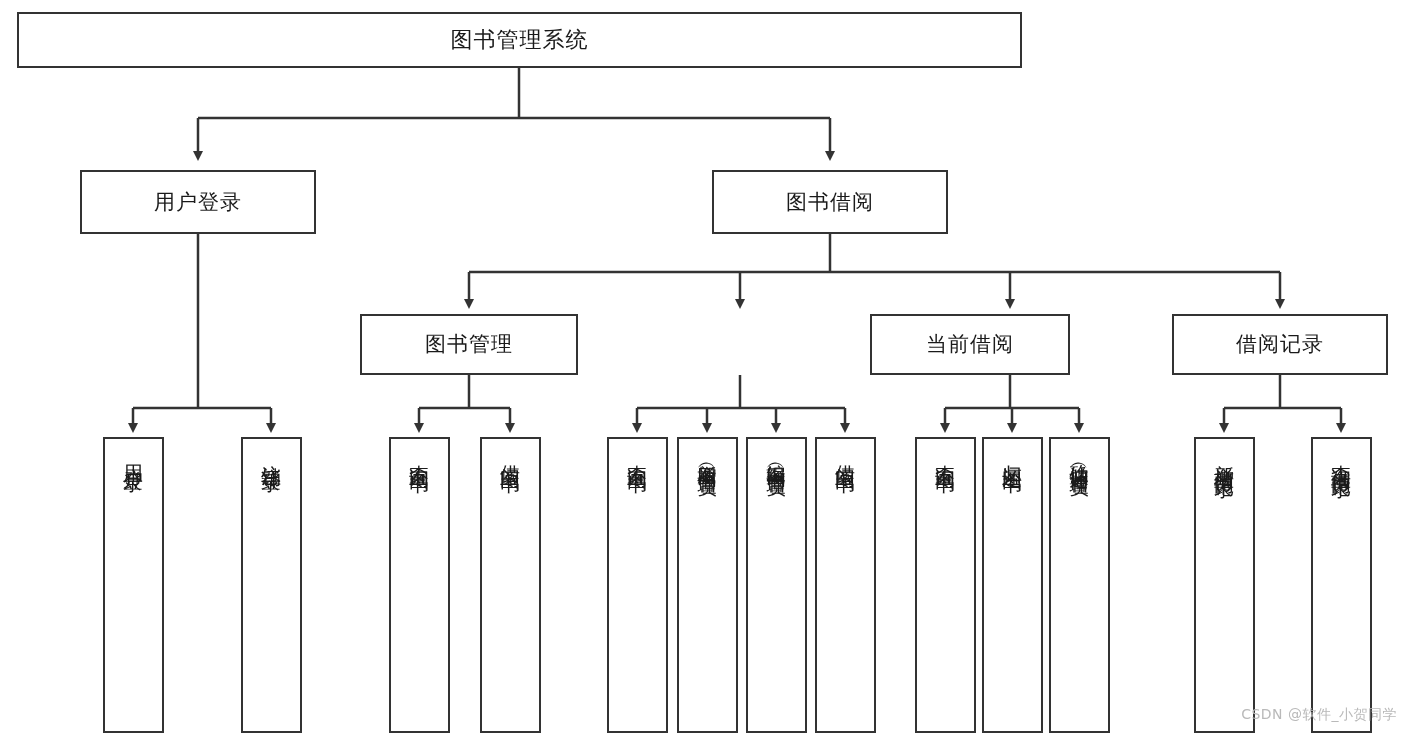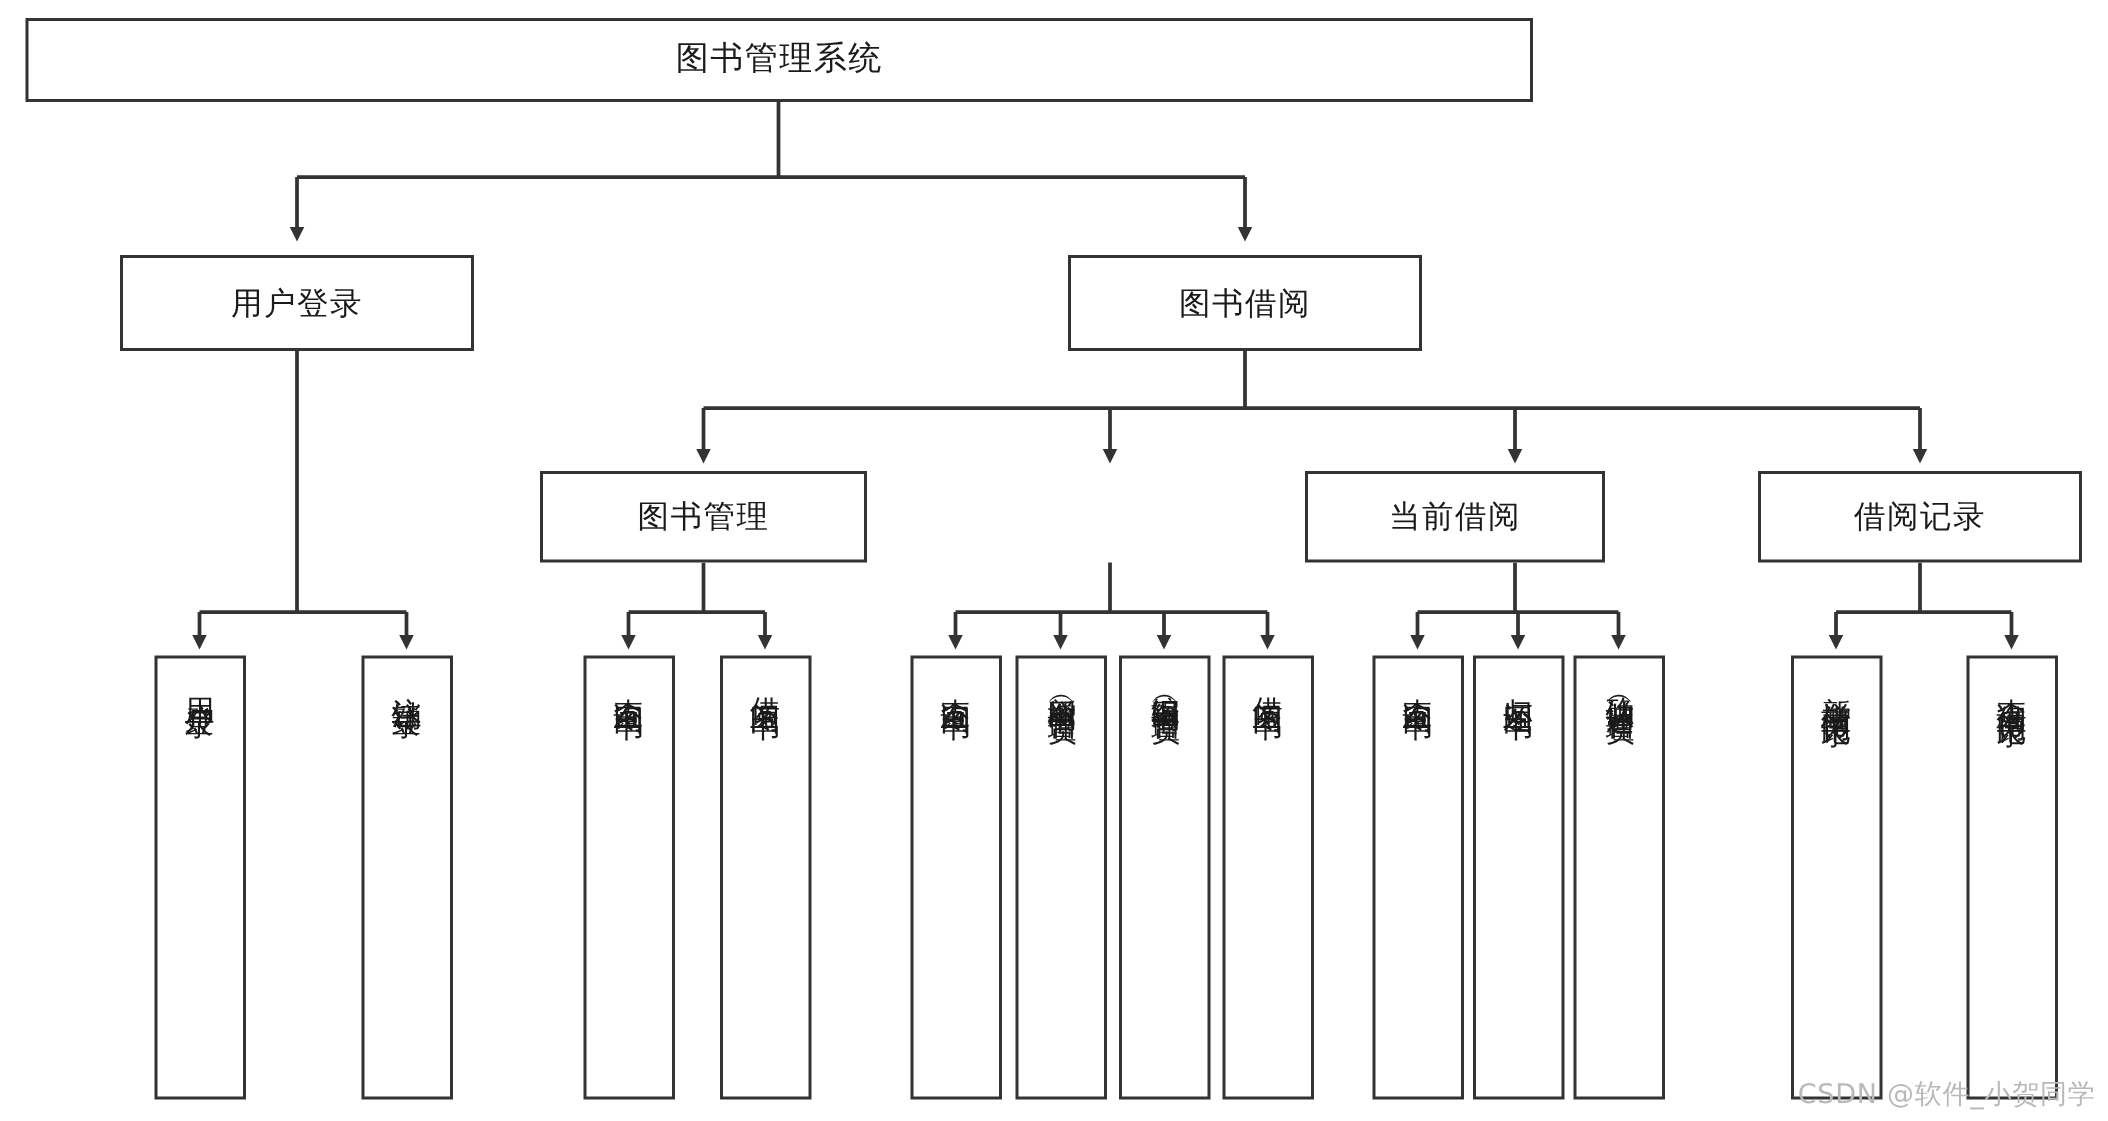--- a/index.html
+++ b/index.html
@@ -42,22 +42,22 @@
     font-size:20px;
     letter-spacing:3px;
     white-space:nowrap;
     line-height:1;
   }
   .node.leaf.tall .lbl{font-size:19px;letter-spacing:2px;}
 
   .watermark{
     position:absolute;
     right:8px;
-    bottom:6px;
-    font-size:18px;
+    bottom:23px;
+    font-size:14px;
     color:#b9b9b9;
     letter-spacing:.5px;
     white-space:nowrap;
     margin-left:44px;
   }
 </style>
 </head>
 <body>
 
 <div id="canvas">

